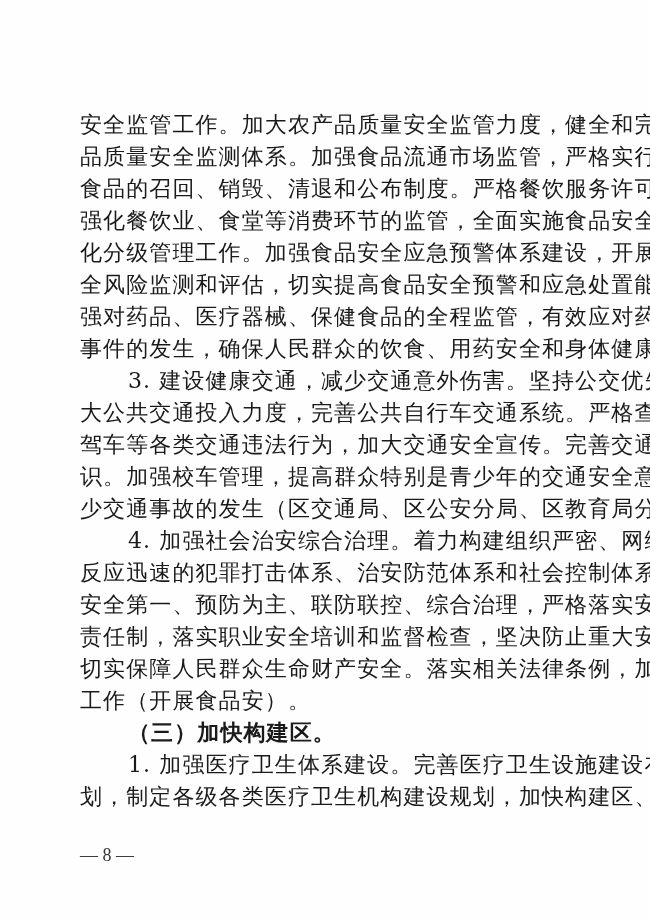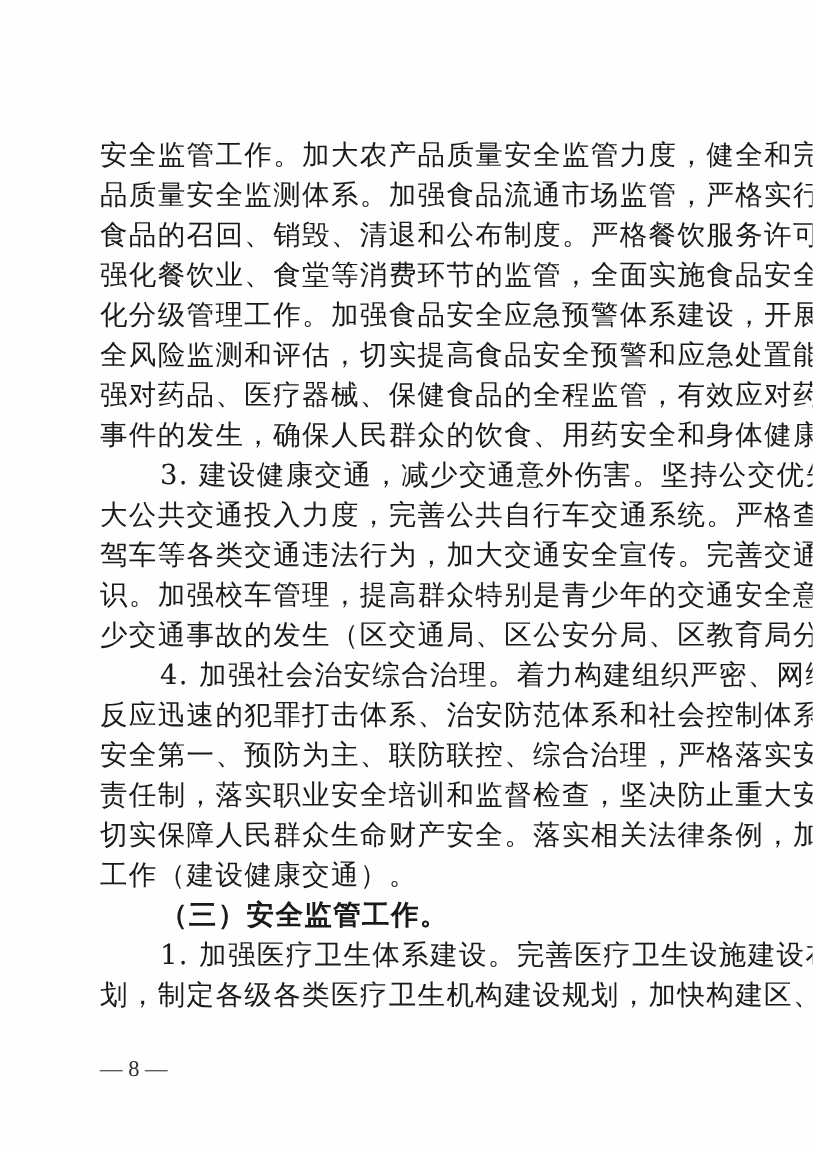--- a/index.html
+++ b/index.html
@@ -72,19 +72,19 @@
     <span class="line indent">3. 建设健康交通，减少交通意外伤害。坚持公交优先，加</span>
     <span class="line">大公共交通投入力度，完善公共自行车交通系统。严格查纠酒后</span>
     <span class="line">驾车等各类交通违法行为，加大交通安全宣传。完善交通指示标</span>
     <span class="line">识。加强校车管理，提高群众特别是青少年的交通安全意识，减</span>
     <span class="line">少交通事故的发生（区交通局、区公安分局、区教育局分别牵头）。</span>
     <span class="line indent">4. 加强社会治安综合治理。着力构建组织严密、网络健全、</span>
     <span class="line">反应迅速的犯罪打击体系、治安防范体系和社会控制体系，坚持</span>
     <span class="line">安全第一、预防为主、联防联控、综合治理，严格落实安全生产</span>
     <span class="line">责任制，落实职业安全培训和监督检查，坚决防止重大安全事故，</span>
     <span class="line">切实保障人民群众生命财产安全。落实相关法律条例，加强禁毒</span>
-    <span class="line">工作（建设健康交通）。</span>
-    <span class="line heading">（三）安全监管工作。</span>
+    <span class="line">工作（开展食品安）。</span>
+    <span class="line heading">（三）加快构建区。</span>
     <span class="line indent">1. 加强医疗卫生体系建设。完善医疗卫生设施建设布局规</span>
     <span class="line">划，制定各级各类医疗卫生机构建设规划，加快构建区、镇（街）、</span>
   </div>
   <div class="page-number">— 8 —</div>
 </div>
 
 </body></html>

